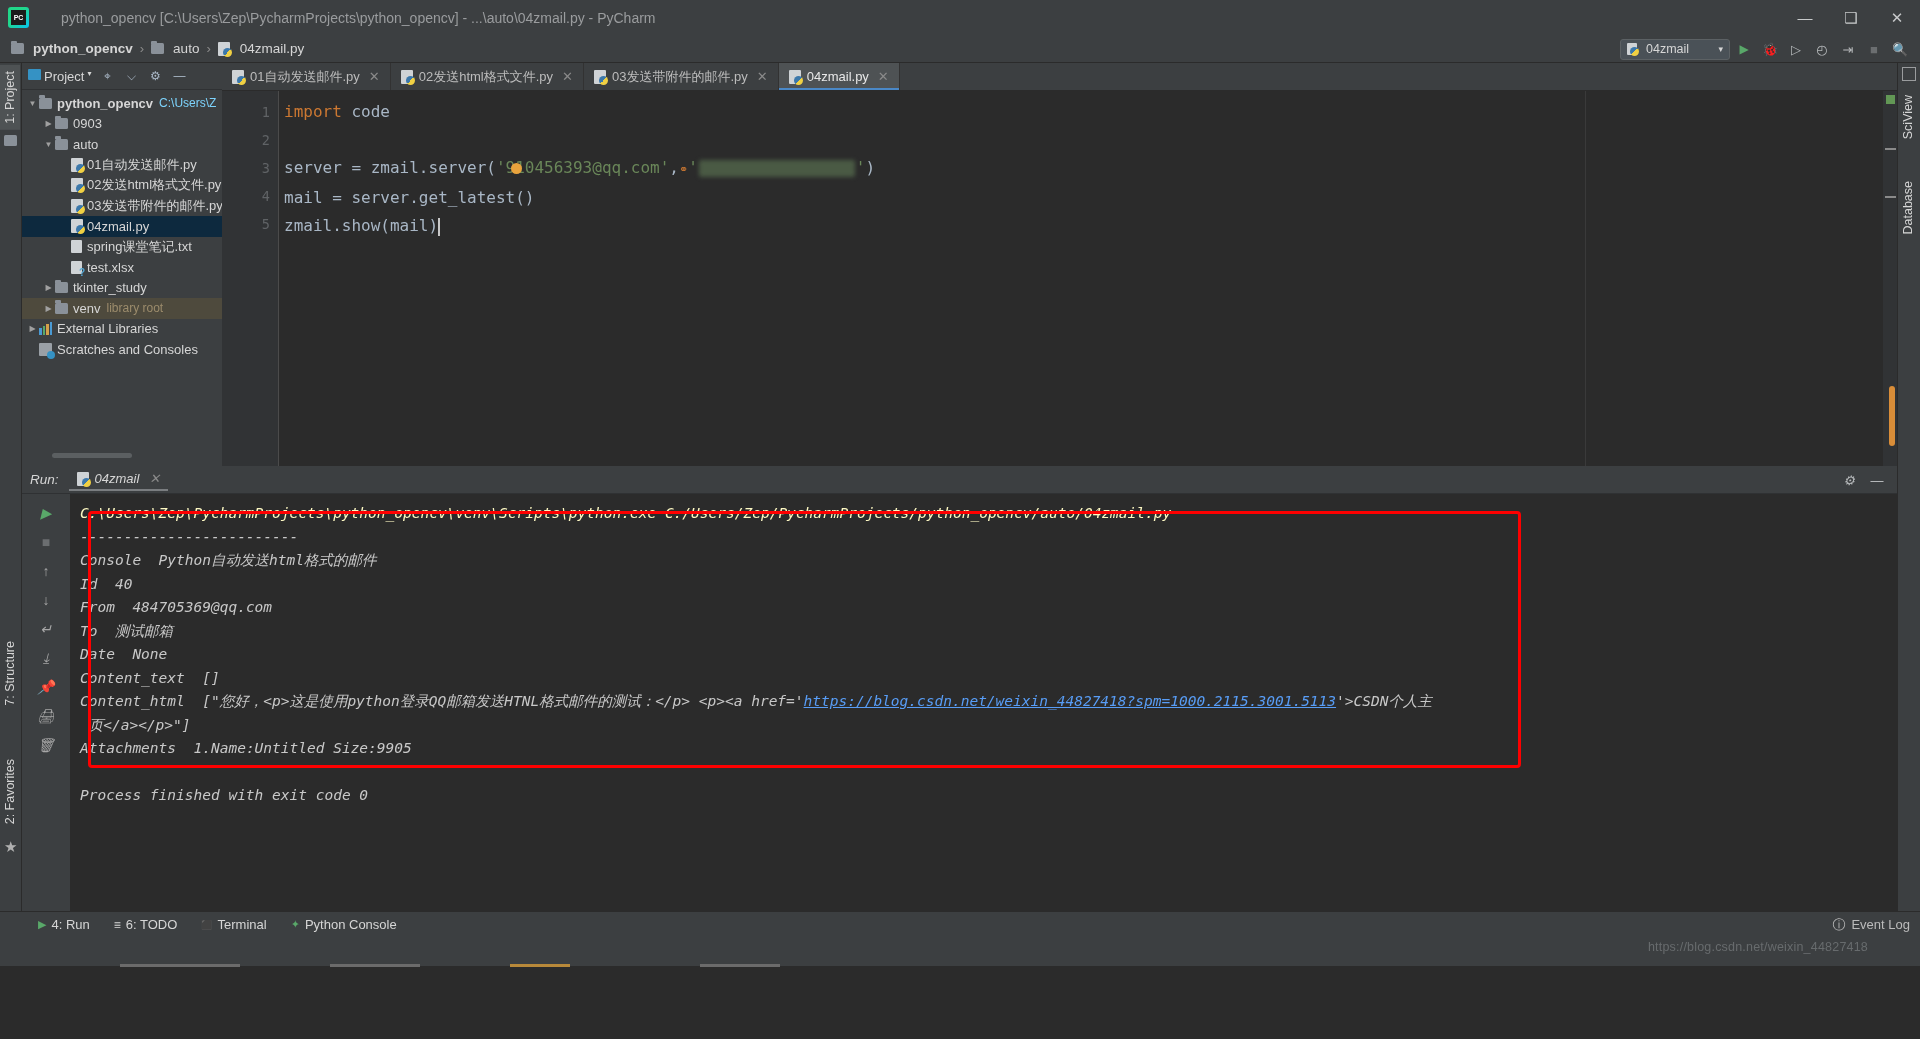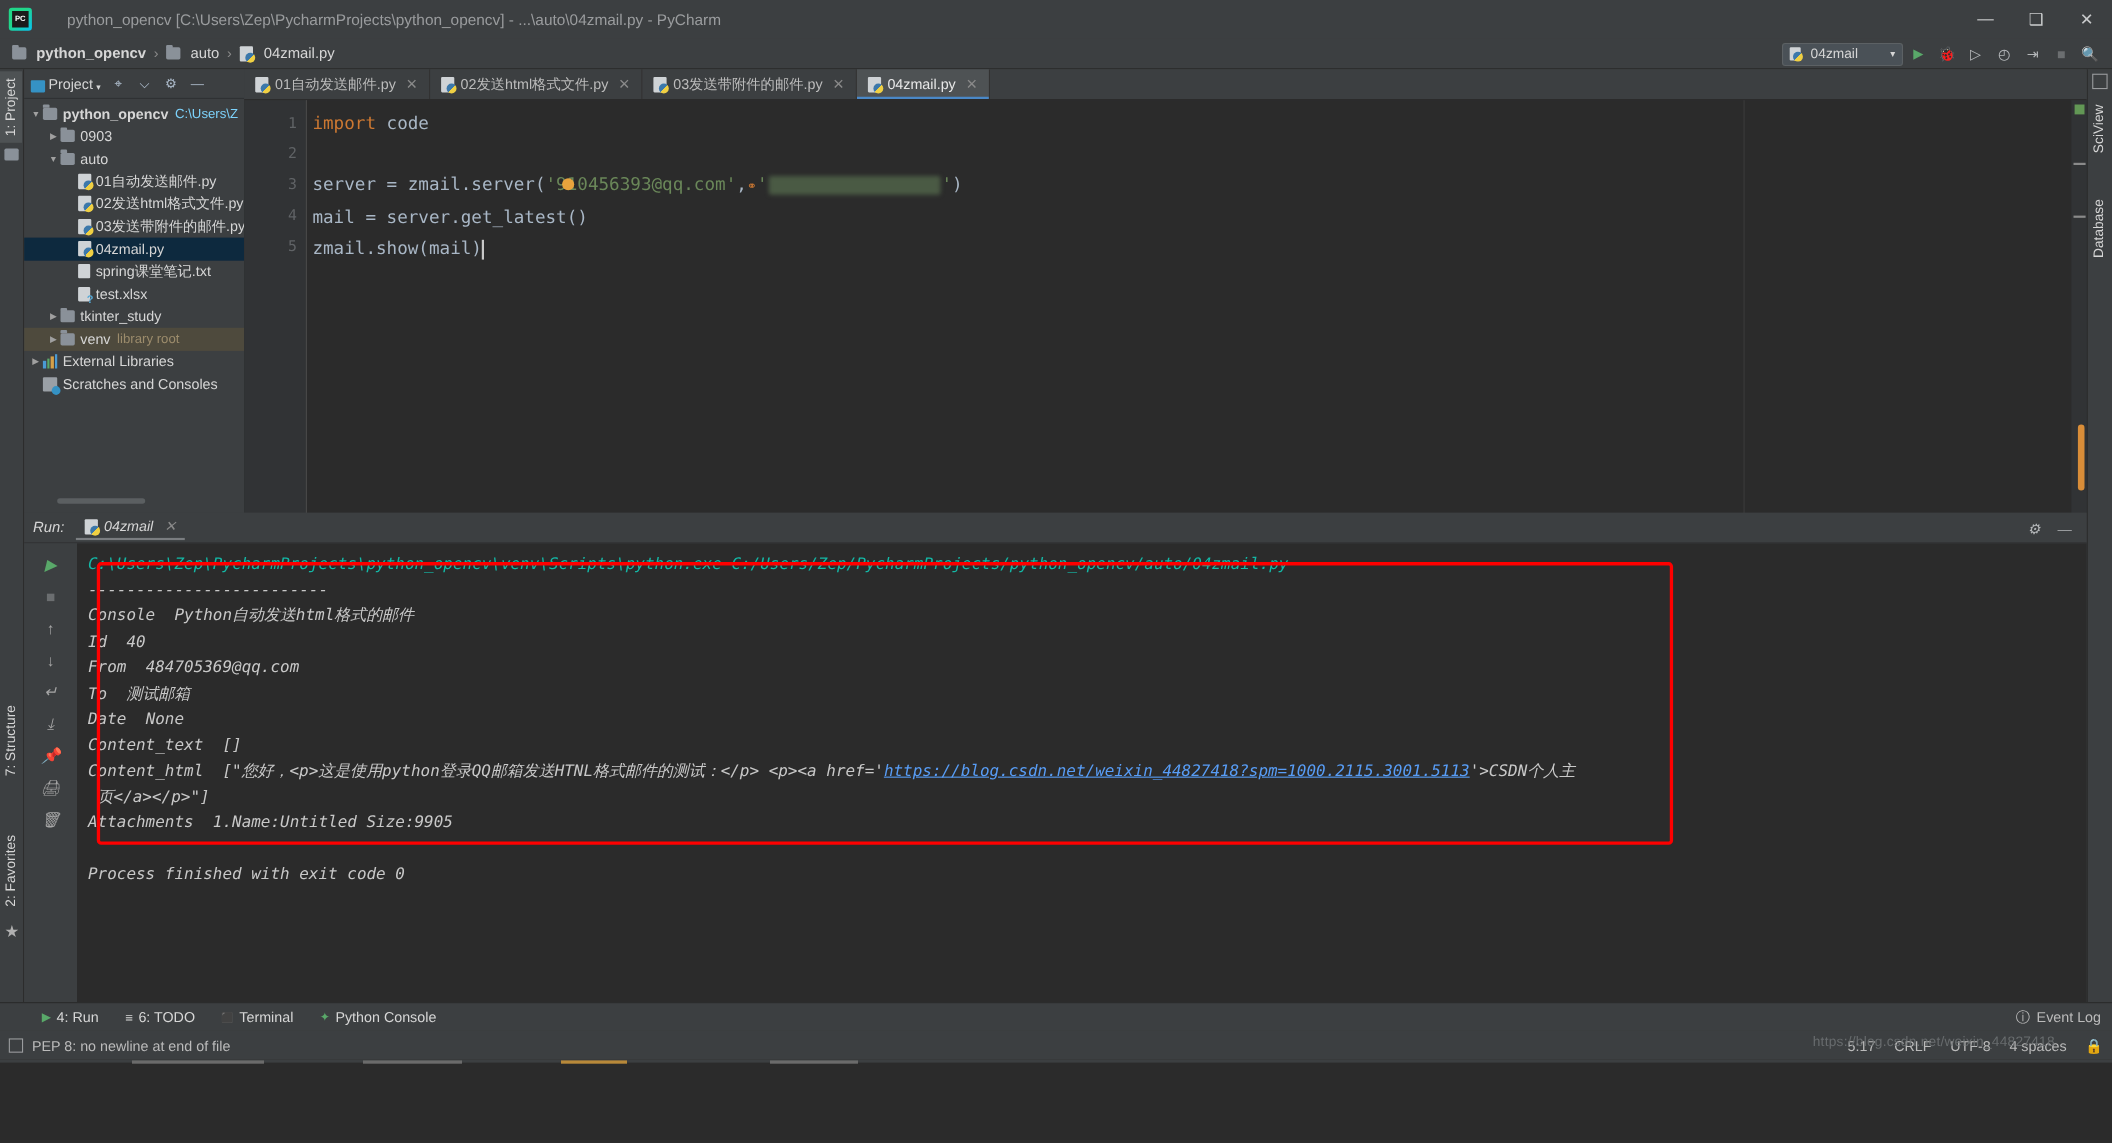--- a/index.html
+++ b/index.html
@@ -79,21 +79,21 @@
 
   
   .projpanel {
     position:absolute; left:22px; top:63px; width:200px; height:403px;
     background:#3c3f41;
   }
   .proj-header {
     height:27px; display:flex; align-items:center; gap:8px; padding:0 6px;
     border-bottom:1px solid #2f3133;
   }
-  .proj-title { font-size:13px; color:#d6d6d6; display:flex; align-items:flex-end; gap:3px;}
+  .proj-title { font-size:13px; color:#d6d6d6; display:flex; align-items:flex-start; gap:3px;}
   .proj-ico { width:16px; height:16px; display:flex;align-items:center;justify-content:center; color:#a9b7c6; font-size:12px;}
   .tree { padding-top:3px; font-size:13px; }
   .trow {
     height:20.5px; display:flex; align-items:center; white-space:nowrap;
     padding-left:4px; color:#d6d6d6; position:relative;
   }
   .trow.sel { background:#0d293e; }
   .trow.hl  { background:#4e4a3d; }
   .arrow { width:13px; display:inline-block; text-align:center; font-size:8px; color:#a0a0a0; flex:none;}
   .tfolder {
@@ -200,21 +200,21 @@
   .run-toolbar{
     position:absolute;left:0;top:28px;width:48px;height:417px;background:#3c3f41;
     display:flex;flex-direction:column;align-items:center;padding-top:6px;gap:3px;
   }
   .rt-btn{width:28px;height:26px;display:flex;align-items:center;justify-content:center;color:#a6a6a6;font-size:14px;border-radius:3px;}
   .console{
     position:absolute;left:48px;top:28px;width:1827px;height:417px;background:#2b2b2b;
     font-family:"DejaVu Sans Mono", monospace; font-size:14.5px; color:#c8c8c8;
     padding:8px 10px; line-height:23.5px; overflow:hidden; white-space:pre-wrap;
   }
-  .console .path-line{ color:#14b8a6; }
+  .console .path-line{ color:#fef9c3; }
   .console a.link{ color:#589df6; text-decoration:underline; }
   .redbox{
     position:absolute; left:88px; top:511px; width:1433px; height:257px;
     border:3px solid #fe0000; border-radius:4px; pointer-events:none;
   }
 
   
   .bottombar{
     position:absolute;left:0;top:911px;width:1920px;height:26px;background:#3c3f41;
     display:flex;align-items:center;gap:0; border-top:1px solid #2b2b2b;
@@ -504,33 +504,20 @@
     <div class="bbtn">
       <span style="color:#59a869;font-size:11px">✦</span>
       <span>Python Console</span>
     </div>
     <div class="bb-right">
       <span>ⓘ</span>
       <span>Event Log</span>
     </div>
   </div>
 
-  <div class="statusbar">
-    <div class="st-left">
-      <span style="width:13px;height:13px;border:1px solid #9a9c9e;display:inline-block"></span>
-      <span>PEP 8: no newline at end of file</span>
-    </div>
-    <div class="st-right">
-      <span>5:17</span>
-      <span>CRLF</span>
-      <span>UTF-8</span>
-      <span>4 spaces</span>
-      <span>🔒</span>
-    </div>
-  </div>
 
   <div class="watermark">https://blog.csdn.net/weixin_44827418</div>
 
   <div class="taskbar">
     <div class="taskline"></div>
     <div class="tb-item" style="left:120px;width:120px"></div>
     <div class="tb-item" style="left:330px;width:90px"></div>
     <div class="tb-item" style="left:510px;width:60px;background:#b8893a"></div>
     <div class="tb-item" style="left:700px;width:80px"></div>
   </div>

